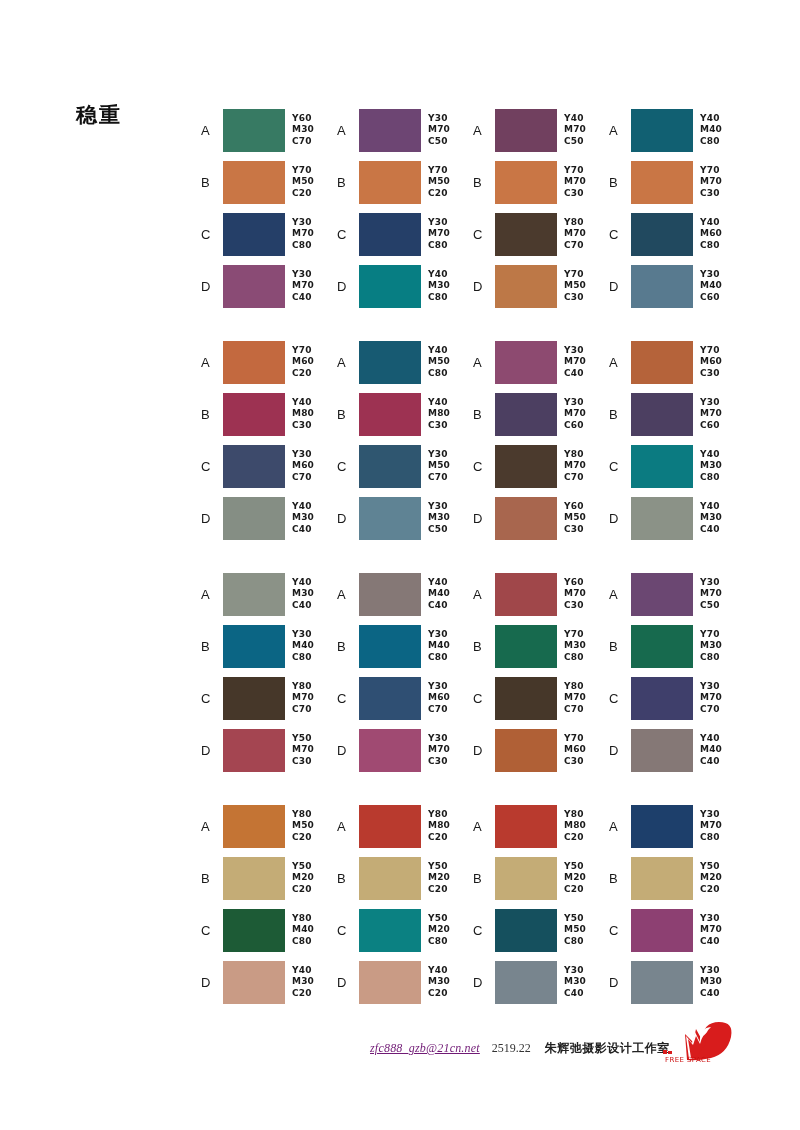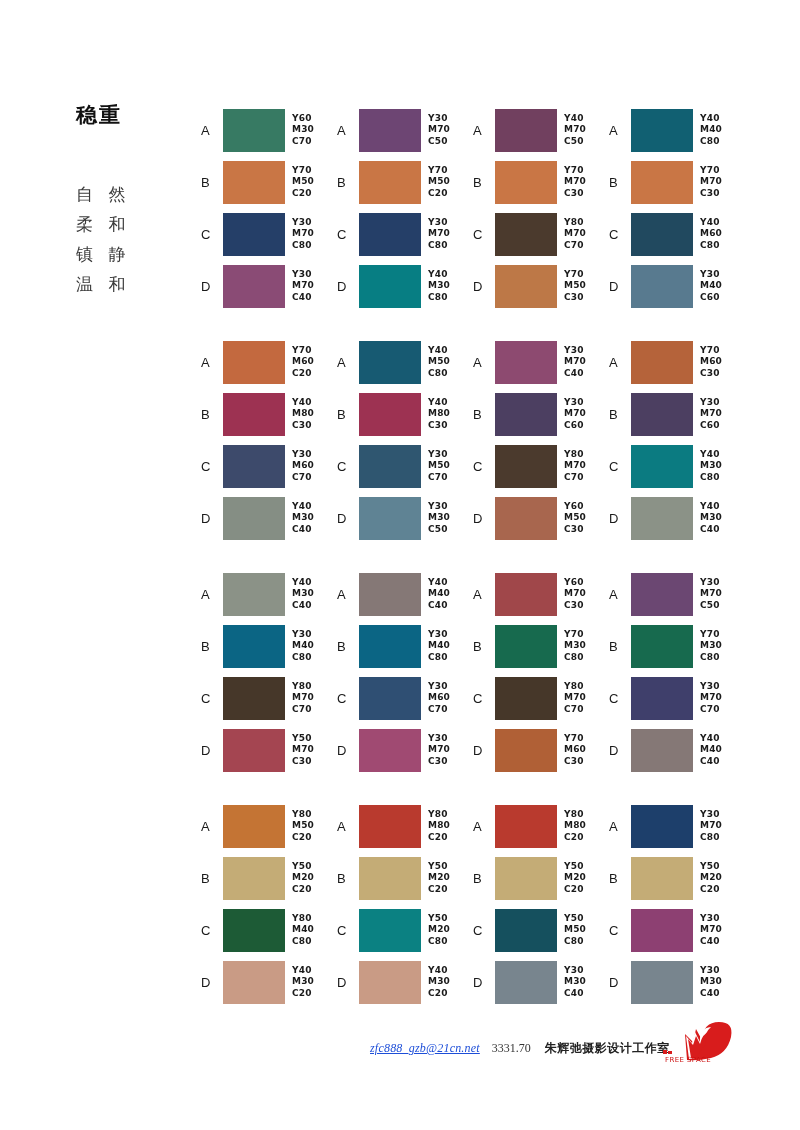--- a/index.html
+++ b/index.html
@@ -118,21 +118,21 @@
     left: 370px;
     top: 4px;
     display: flex;
     flex-direction: row;
     align-items: center;
   }
   #footer-email {
     font-family: "Liberation Serif", serif;
     font-style: italic;
     font-size: 12px;
-    color: #1d4ed8;
+    color: #701a75;
     text-decoration: underline;
     letter-spacing: 0.2px;
     white-space: nowrap;
   }
   #footer-date {
     margin-left: 12px;
     font-family: "Liberation Serif", serif;
     font-size: 12px;
     color: #333;
     white-space: nowrap;
@@ -170,26 +170,20 @@
     white-space: nowrap;
   }
 </style>
 </head>
 <body>
 
 <div id="page">
 
   <div id="left-block">
     <div id="main-title">稳重</div>
-    <div id="keyword-list">
-        <div class="keyword">自 然</div>
-        <div class="keyword">柔 和</div>
-        <div class="keyword">镇 静</div>
-        <div class="keyword">温 和</div>
-      </div>
   </div>
 
   <div id="grid">
       <div class="group">
         <div class="group-row">
           <div class="col">
             <div class="cell">
               <div class="cell-letter">A</div>
               <div class="swatch" style="background: rgb(55, 122, 99);"></div>
               <div class="cmyk">
@@ -808,21 +802,21 @@
               </div>
             </div>
           </div>
         </div>
       </div>
     </div>
 
   <div id="footer">
     <div id="footer-inner">
       <span id="footer-email">zfc888_gzb@21cn.net</span>
-      <span id="footer-date">3331.70</span>
+      <span id="footer-date">2519.22</span>
       <span id="footer-studio">朱辉弛摄影设计工作室</span>
     </div>
     <div id="logo">
       <svg id="logo-mark" width="80" height="42" viewBox="0 0 80 42">
         <path d="M32 40 L30 14 L38 22 L41 9 L47 20 Q48 2 64 2 Q79 2 76 17 Q72 34 56 38 Q42 41 32 40 Z" fill="#d81c1c"></path>
         <path d="M34 39 L31 16 L37 23 L40 12 L45 22 Q44 8 56 7 Q49 13 50 22 Q44 30 40 38 Z" fill="#ffffff"></path>
         <path d="M36 38 L33 19 L38 25 L41 16 L45 24 Q47 14 55 11 Q50 17 51 24 Q45 31 41 38 Z" fill="#d81c1c"></path>
         <path d="M8 30 L12 30 L12 34 L8 34 Z" fill="#d81c1c"></path>
         <path d="M13 31 L17 31 L17 34 L13 34 Z" fill="#d81c1c"></path>
       </svg>

